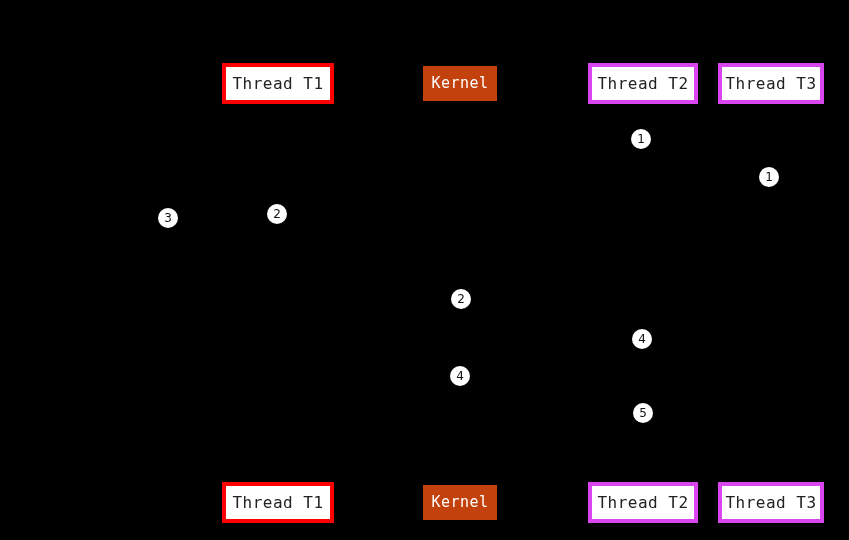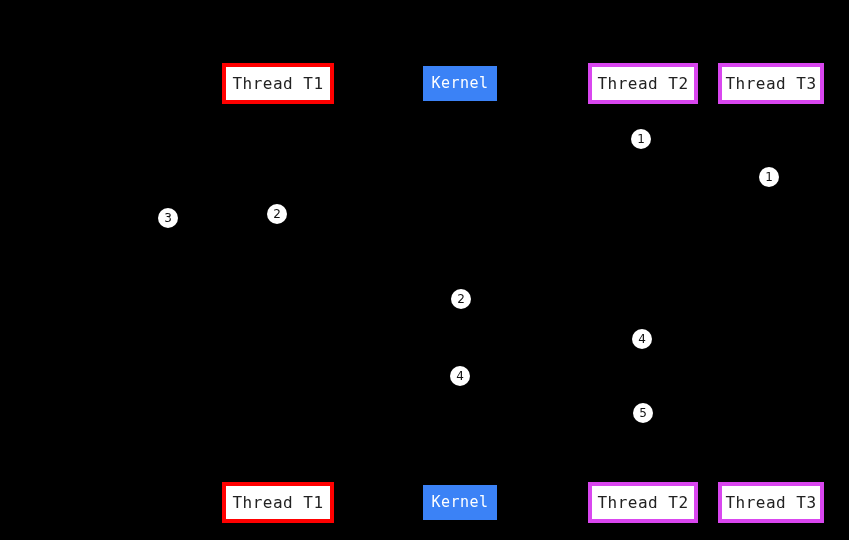--- a/index.html
+++ b/index.html
@@ -34,21 +34,21 @@
 
   .p-thread {
     background: #ffffff;
     font-size: 16px;
     color: #222222;
   }
   .p-thread.red   { border: 4px solid #ff0000; }
   .p-thread.blue  { border: 4px solid #d946ef; }
 
   .p-kernel {
-    background: #3b82f6;
+    background: #c2410c;
     border: 0;
     font-size: 15px;
     color: #ffffff;
   }
 
   
   .lifeline {
     position: absolute;
     width: 1px;
     background: #000000;

